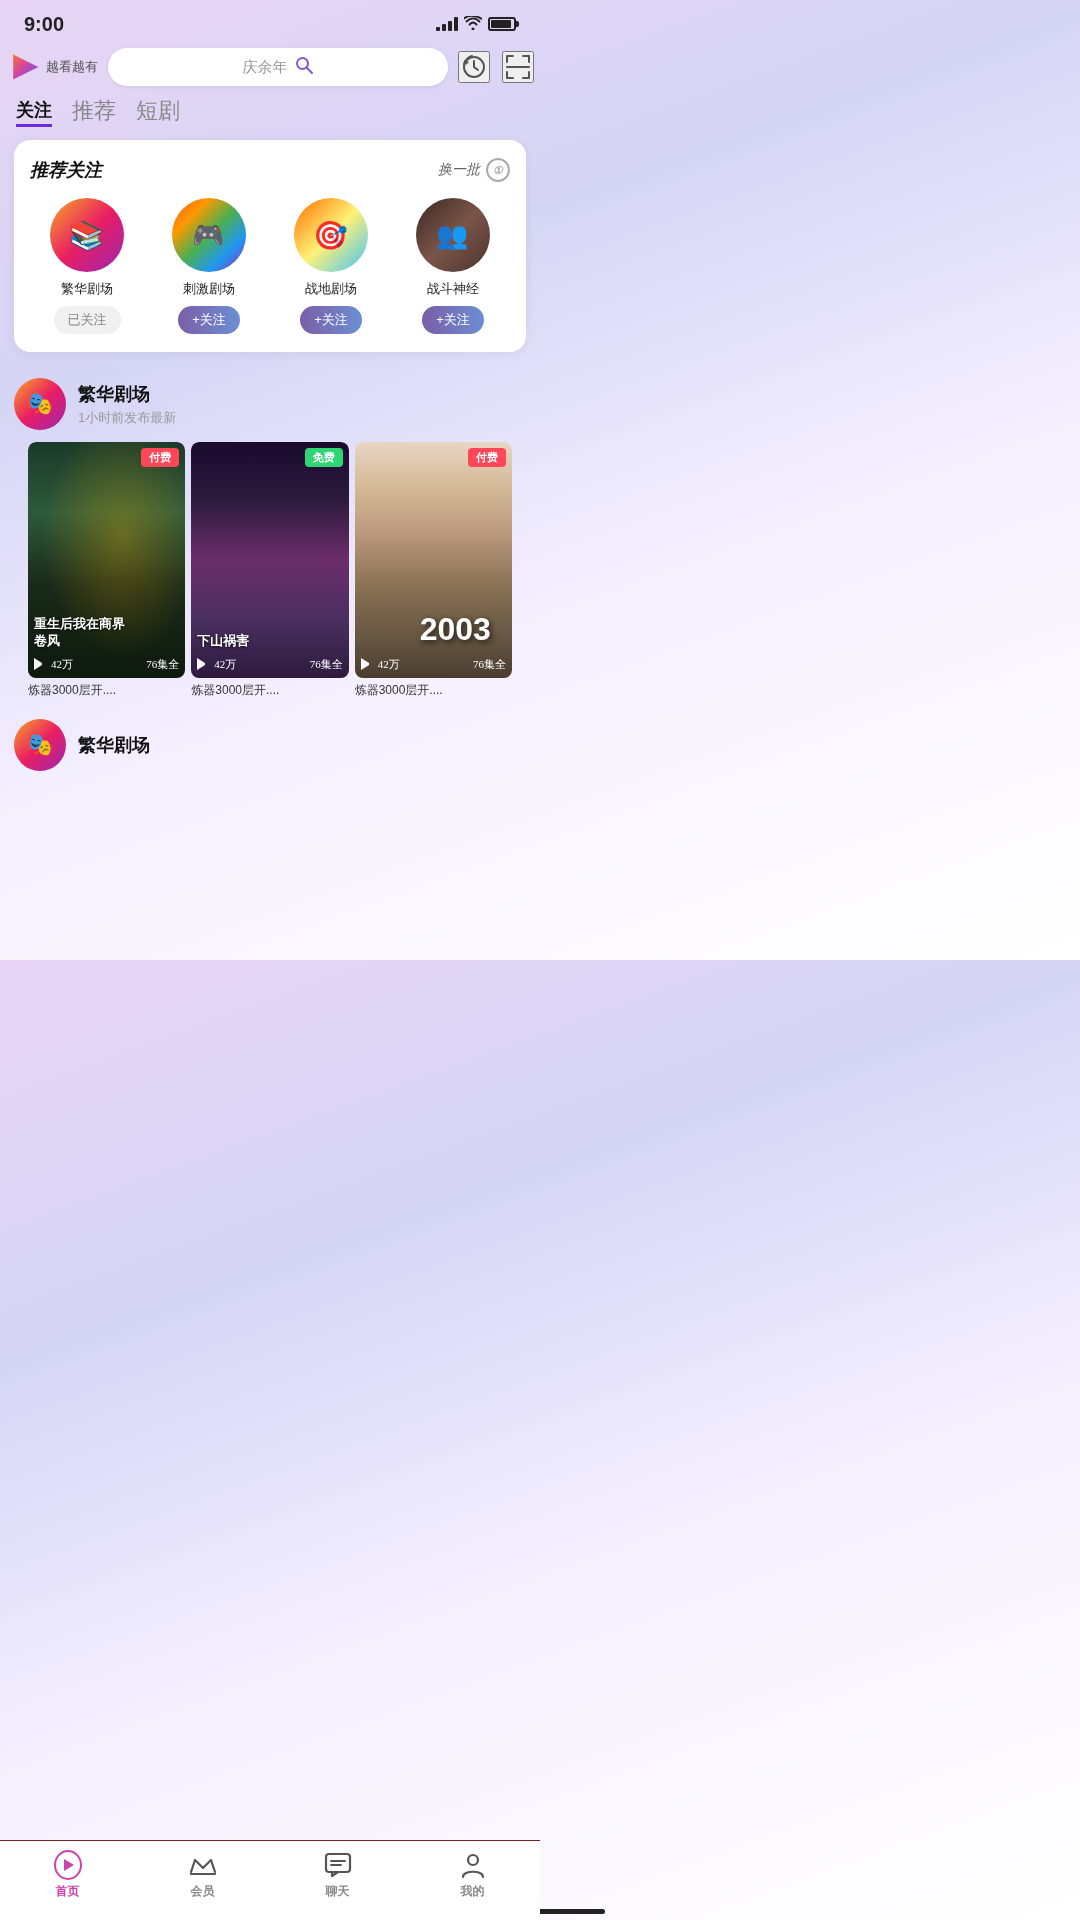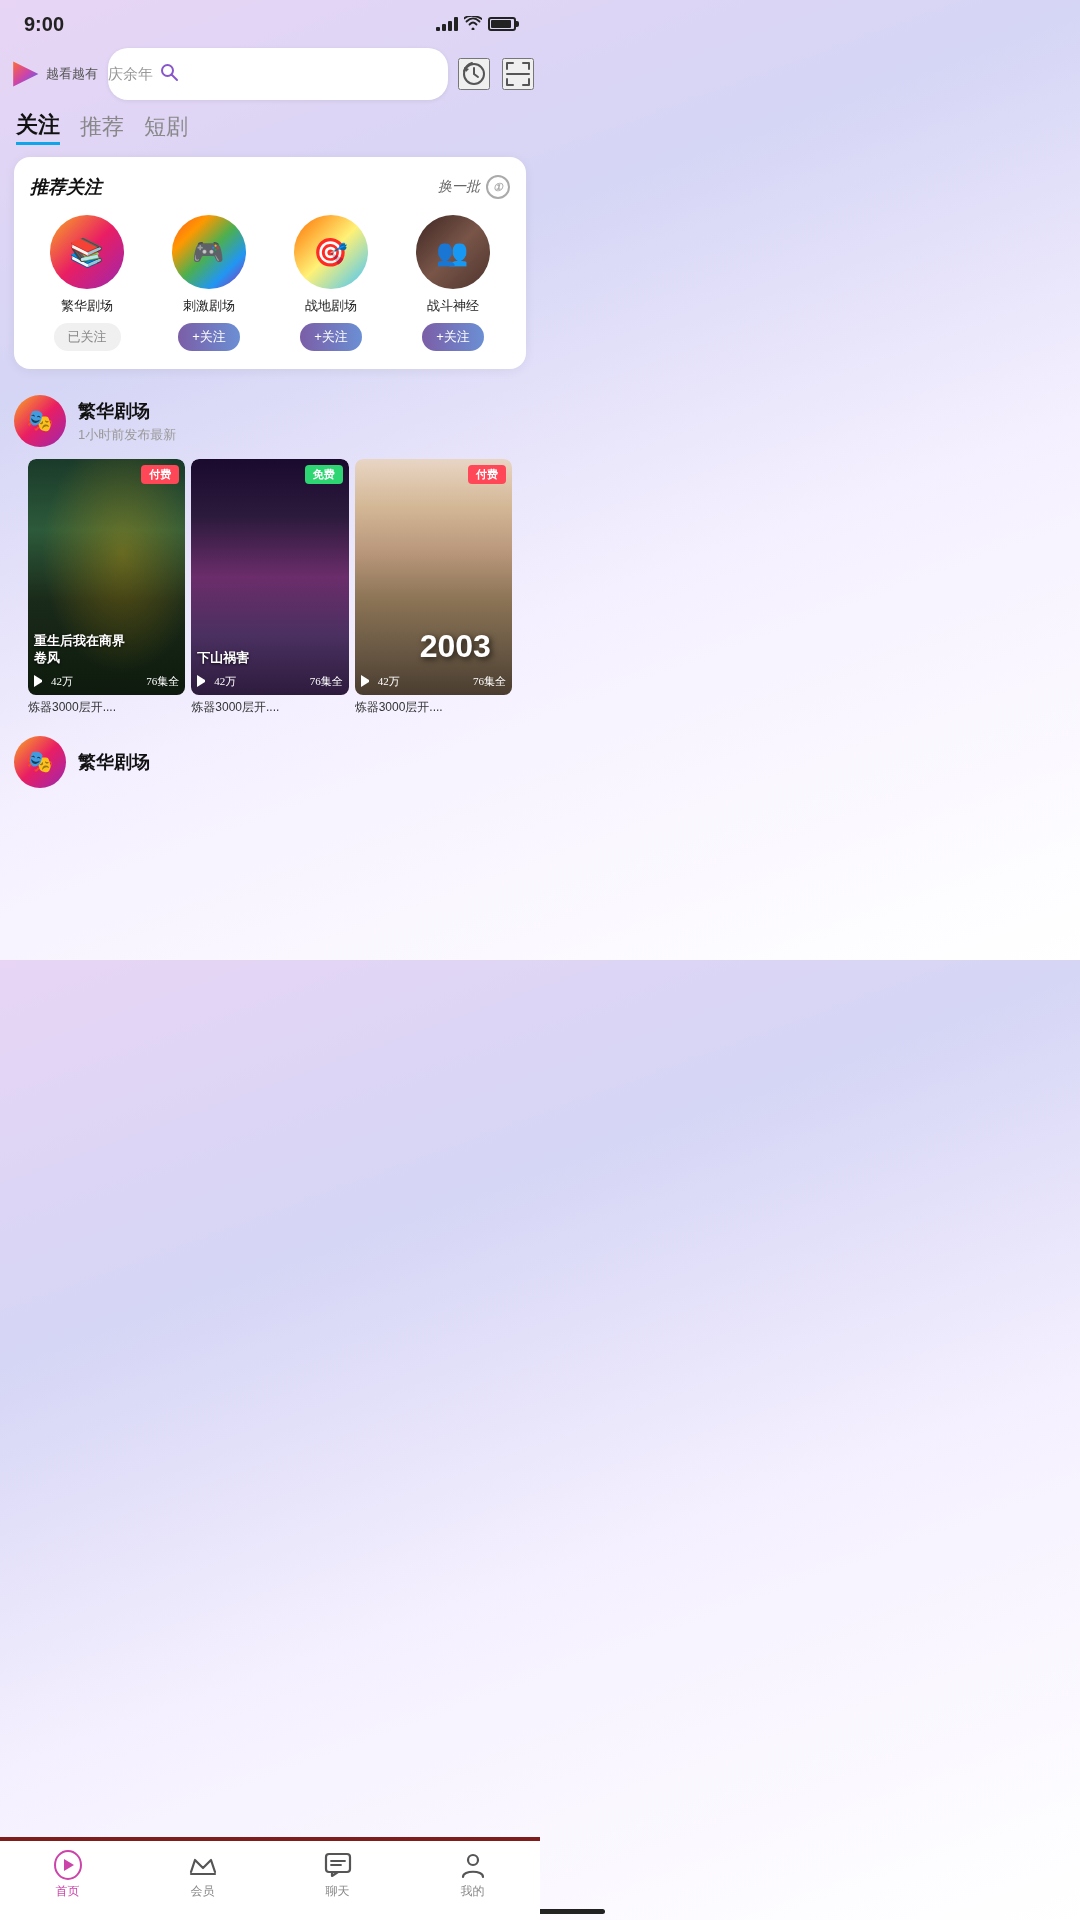--- a/index.html
+++ b/index.html
@@ -90,25 +90,26 @@
       width: 36px;
       height: 36px;
     }
     .logo-text {
       font-size: 13px;
       color: #555;
       line-height: 1.2;
     }
     .search-bar {
       flex: 1;
-      height: 52px;
+      height: 38px;
       background: #fff;
       border-radius: 20px;
       display: flex;
       align-items: center;
+      justify-content: center;
       gap: 6px;
       box-shadow: 0 1px 4px rgba(0,0,0,0.08);
     }
     .search-text {
       font-size: 15px;
       color: #999;
     }
     .search-icon-wrap {
       color: #8855cc;
       font-size: 18px;
@@ -137,22 +138,22 @@
     }
     .nav-tab {
       font-size: 22px;
       color: #888;
       font-weight: 400;
       padding-bottom: 2px;
     }
     .nav-tab.active {
       color: #111;
       font-weight: 700;
-      font-size: 22px;
-      border-bottom: 3px solid #0ea5e9;
+      font-size: 18px;
+      border-bottom: 3px solid #6d28d9;
     }
 
     
     .rec-card {
       margin: 0 14px 16px;
       background: #fff;
       border-radius: 16px;
       padding: 18px 16px;
       box-shadow: 0 2px 12px rgba(0,0,0,0.06);
     }
@@ -372,26 +373,27 @@
       gap: 12px;
     }
 
     
     .bottom-nav {
       position: fixed;
       bottom: 0;
       left: 0;
       width: 540px;
       background: #fff;
-      border-top: 4px solid #7f1d1d;
+      border-top: 1px solid #7f1d1d;
       display: flex;
       justify-content: space-around;
       align-items: center;
       padding: 10px 0 20px;
       z-index: 100;
+      font-weight: bold;
     }
     .nav-item {
       display: flex;
       flex-direction: column;
       align-items: center;
       gap: 4px;
       min-width: 60px;
     }
     .nav-item-icon {
       width: 28px;

